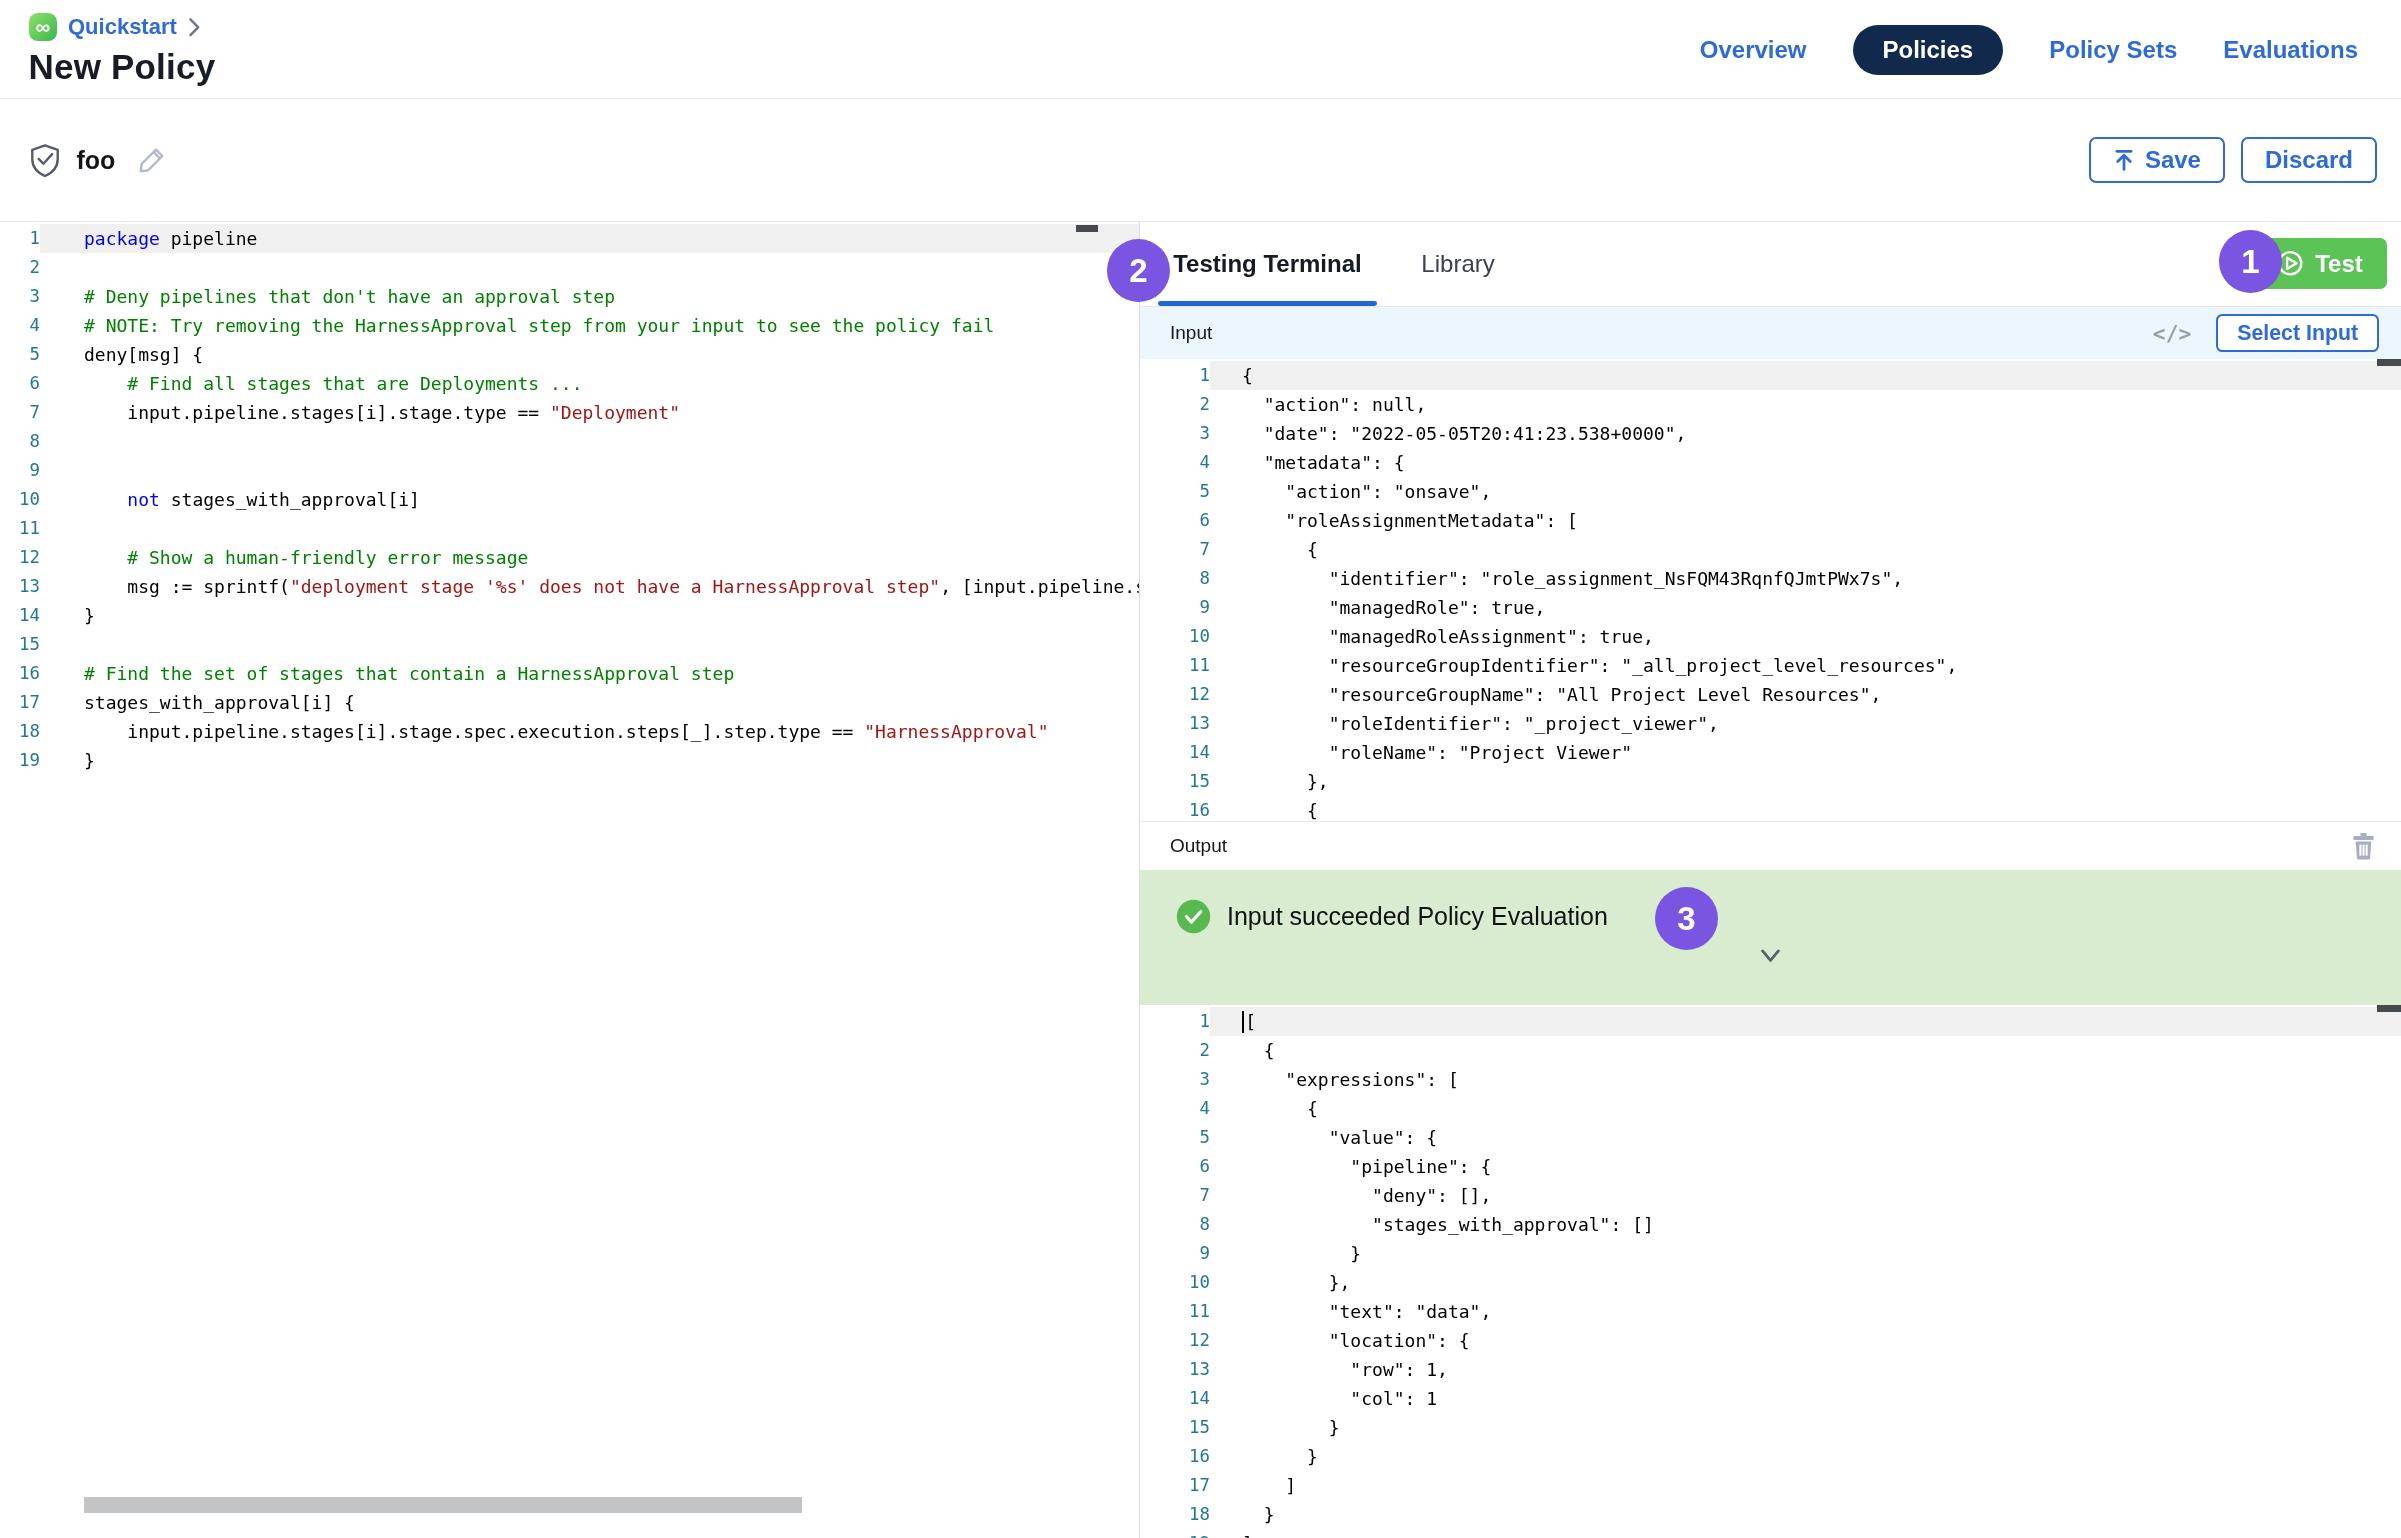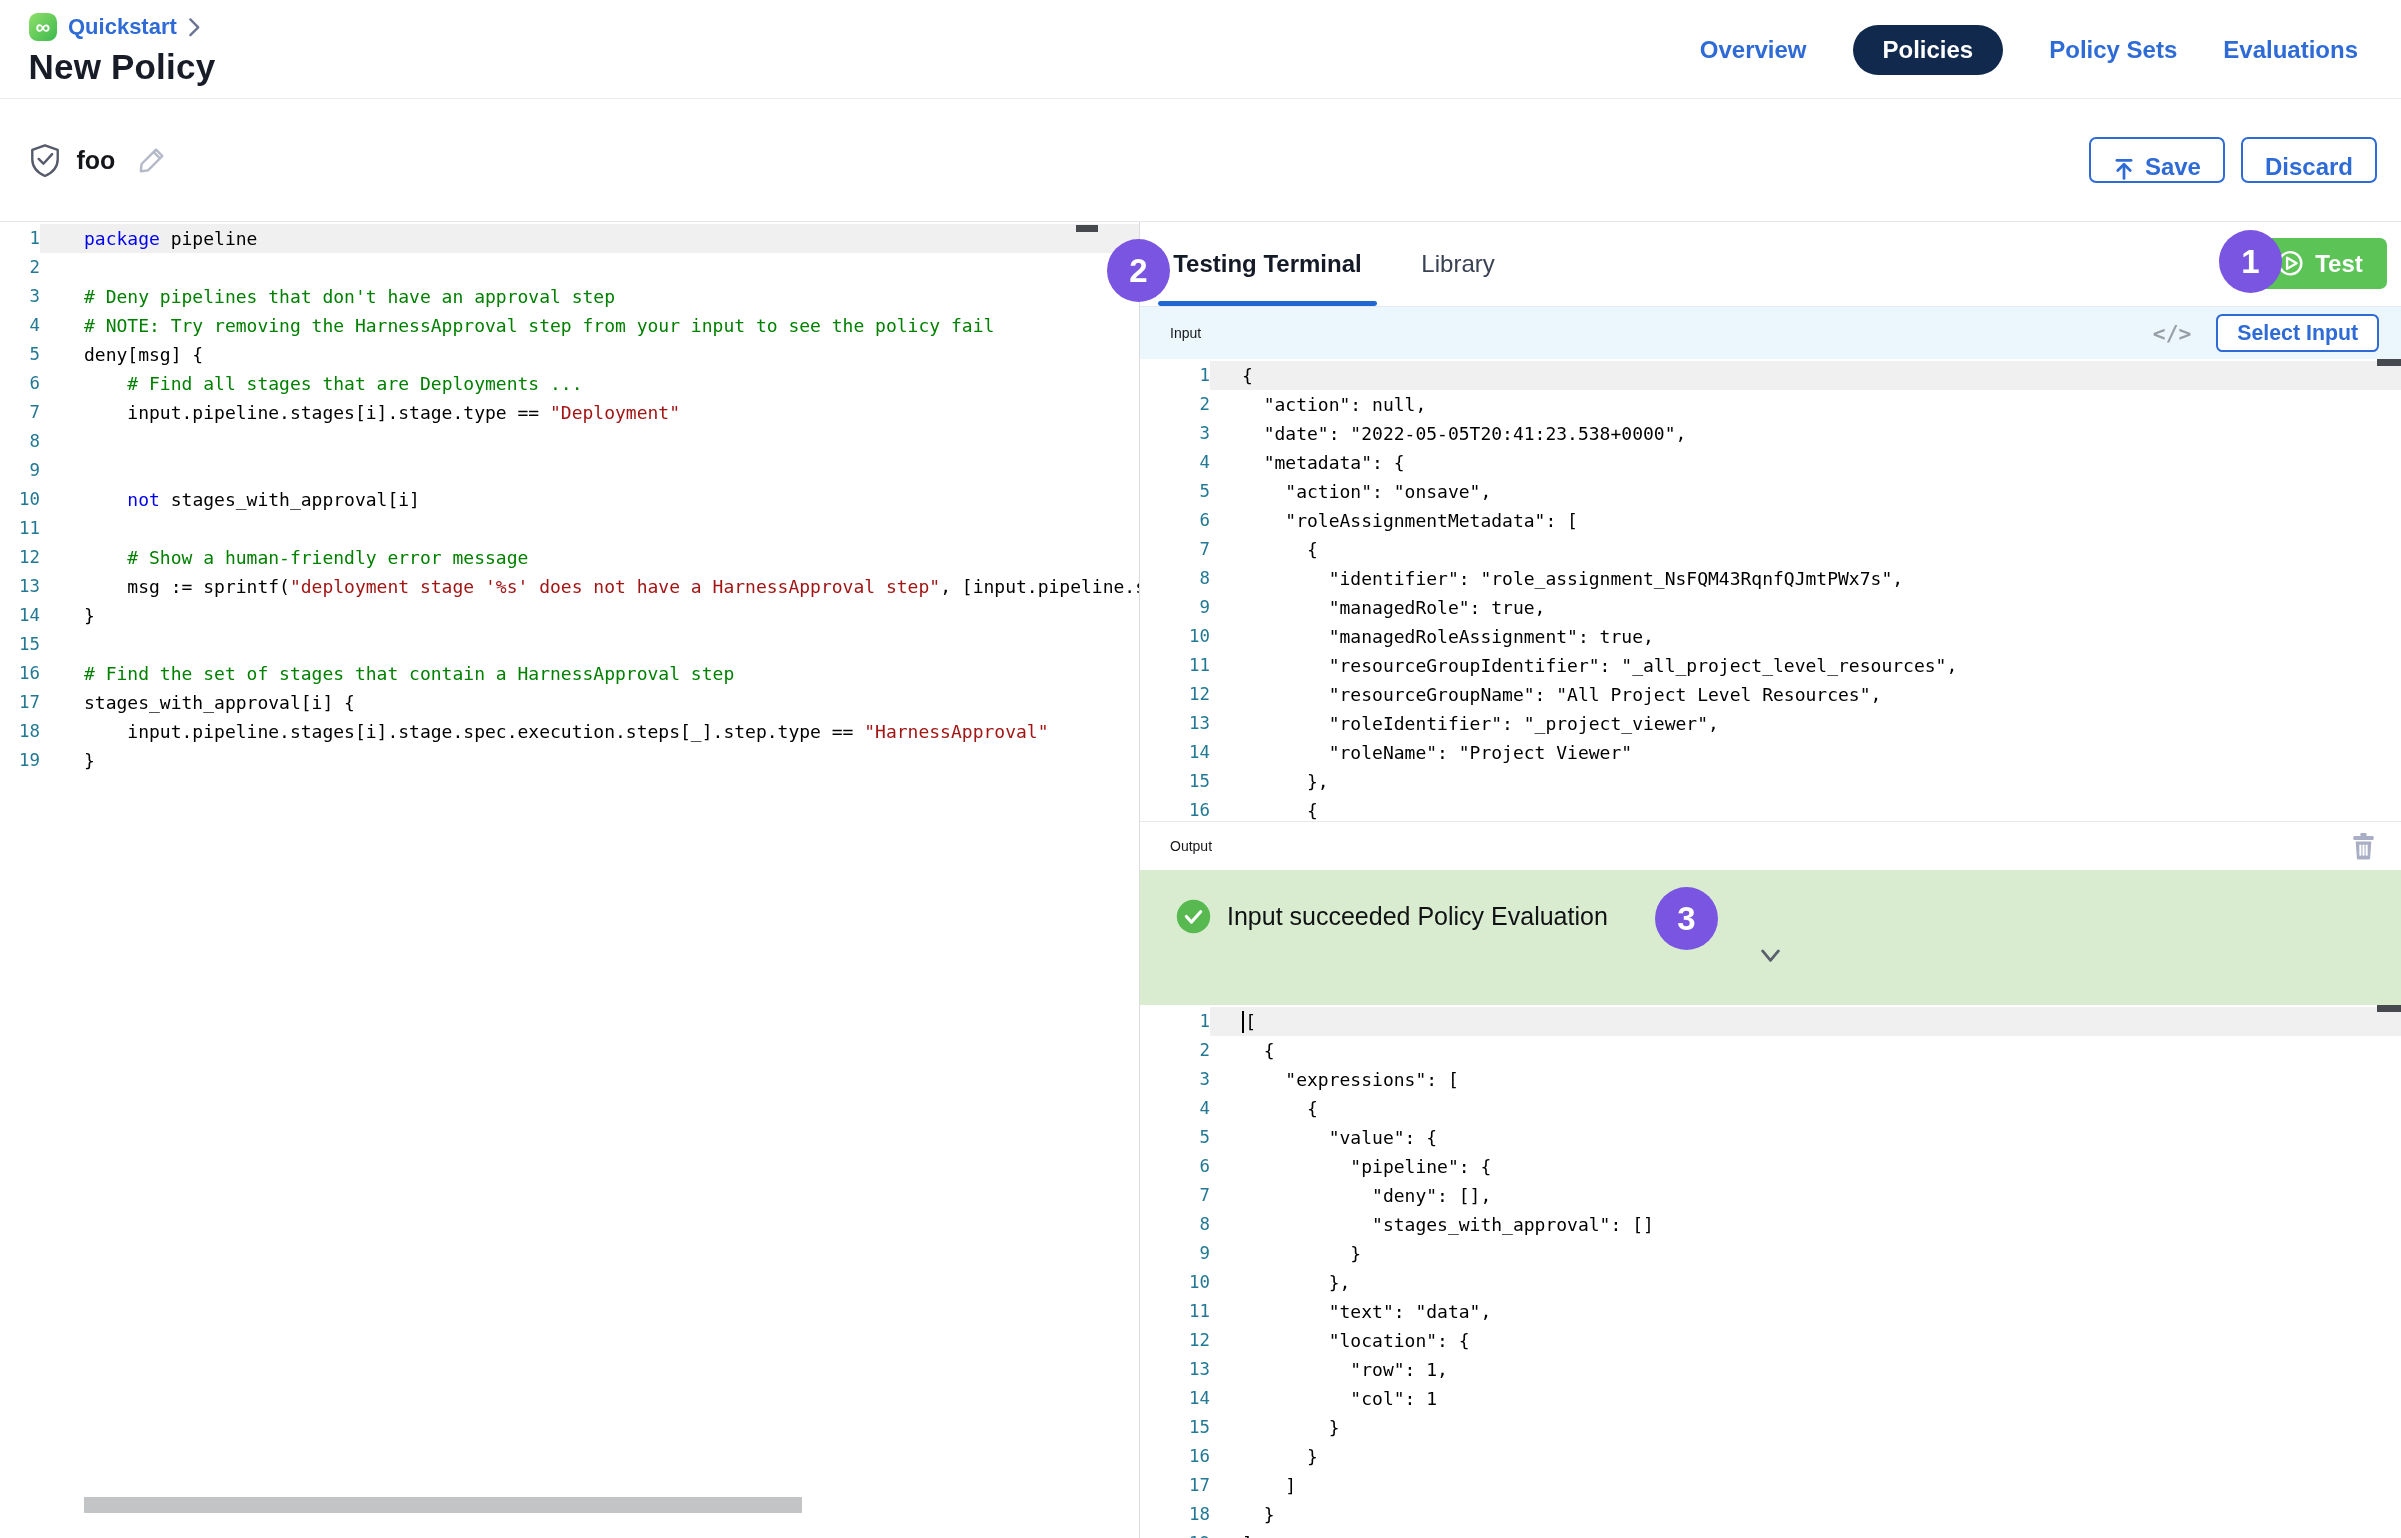--- a/index.html
+++ b/index.html
@@ -19,21 +19,21 @@
   .nav { position:absolute; right:43px; top:25px; display:flex; align-items:center; gap:46px; }
   .nav a { font-size:24px; font-weight:600; color:#2e6bd6; text-decoration:none; cursor:pointer; }
   .nav a.pill { background:#10294d; color:#fff; padding:11px 30px; border-radius:790px; }
 
   
   .toolbar { height:123px; display:flex; align-items:center; padding:0 24px 0 28.5px;
     background:#fff; border-bottom:0.8px solid #e3e6ea; }
   .policy-name { font-size:25px; font-weight:700; color:#15161a; margin:0 20.6px 0 16px; }
   .toolbar .spacer { flex:1; }
   .btn-outline { height:46px; border:2px solid #2e6bd6; border-radius:7.1px; background:#fff;
-    color:#2e6bd6; font-size:24px; font-weight:600; display:flex; align-items:flex-end;
+    color:#2e6bd6; font-size:24px; font-weight:600; display:flex; align-items:center;
     gap:9.5px; padding:0 22px; cursor:pointer; font-family:inherit; }
   .btn-outline + .btn-outline { margin-left:16px; }
   .icon-btn { background:none; border:none; cursor:pointer; display:flex; align-items:center; }
 
   
   .content { display:flex; height:1316px; }
 
   
   .editor { font-family:"DejaVu Sans Mono", monospace; font-size:18px; line-height:29px;
     overflow:hidden; position:relative; background:#fff; padding-top:1.6px; }
@@ -71,21 +71,21 @@
 
   .tour-badge { position:absolute; width:63px; height:63px; border-radius:50%; background:#7a55e2;
     color:#fff; font-size:33px; font-weight:700; display:flex; align-items:center;
     justify-content:center; z-index:20; }
   .badge-1 { right:119px; top:8px; }
   .badge-2 { left:-33px; top:17.4px; }
   .badge-3 { left:515px; top:17.4px; }
 
   .input-header { height:52px; flex:none; background:#ecf7fd; display:flex; align-items:center;
     padding:0 22px 0 30px; }
-  .panel-label { font-size:14px; color:#17181c;text-align:center; }
+  .panel-label { font-size:19px; color:#17181c;text-align:center; }
   .ih-spacer { flex:1; }
   .code-glyph { font-family:"DejaVu Sans Mono", monospace; font-size:21.3px; font-weight:700;
     color:#989ea7; margin-right:25px; background:none; border:none; cursor:pointer; }
   .select-btn { height:38px; border:2px solid #2e6bd6; border-radius:6.3px; background:#fff;
     color:#2e6bd6; font-size:21.3px; font-weight:700; padding:0 19px; cursor:pointer; font-family:inherit; }
 
   .input-editor { height:462px; flex:none; }
   .input-editor .ln, .output-editor .ln { width:70px; }
   .input-editor .code, .output-editor .code { padding-left:32px; }
 

